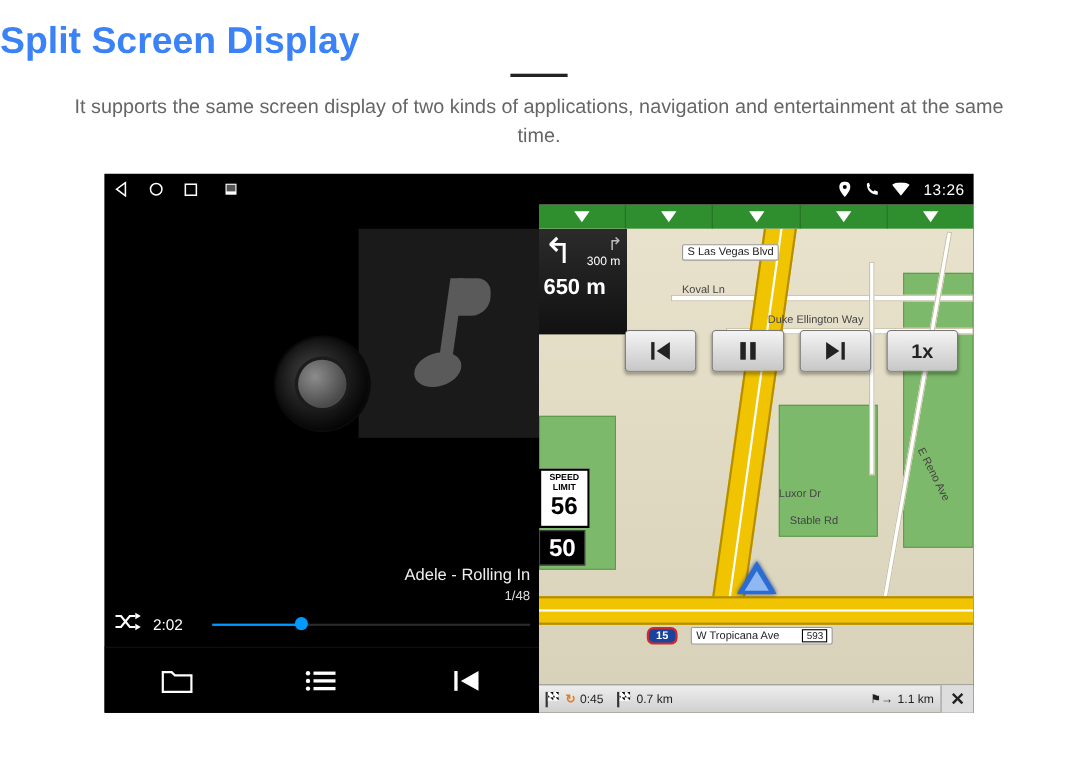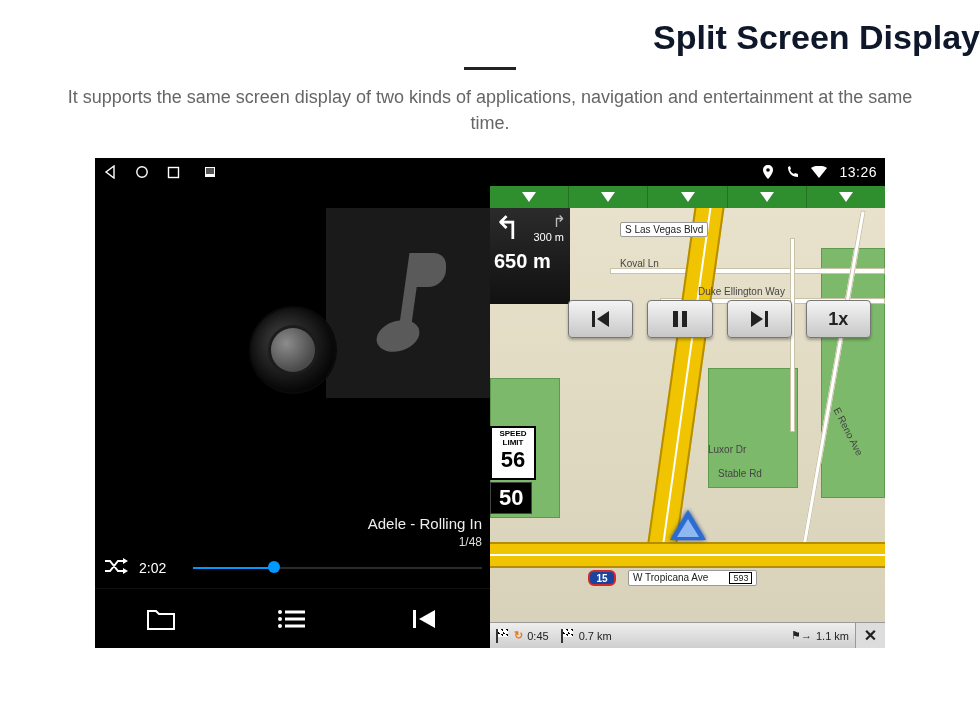--- a/index.html
+++ b/index.html
@@ -5,24 +5,24 @@
   * { box-sizing: border-box; margin: 0; padding: 0; }
   body {
     width: 980px;
     height: 701px;
     background: #fff;
     font-family: Arial, Helvetica, sans-serif;
     color: #333;
     overflow: hidden;
   }
   .header-title {
-    text-align: right;
+    text-align: left;
     font-size: 34px;
     font-weight: 700;
-    color: #0f172a;
+    color: #3b82f6;
     padding-top: 18px;
   }
   .header-underline {
     width: 52px;
     height: 3px;
     background: #222;
     margin: 10px auto 14px;
   }
   .header-sub {
     text-align: center;

